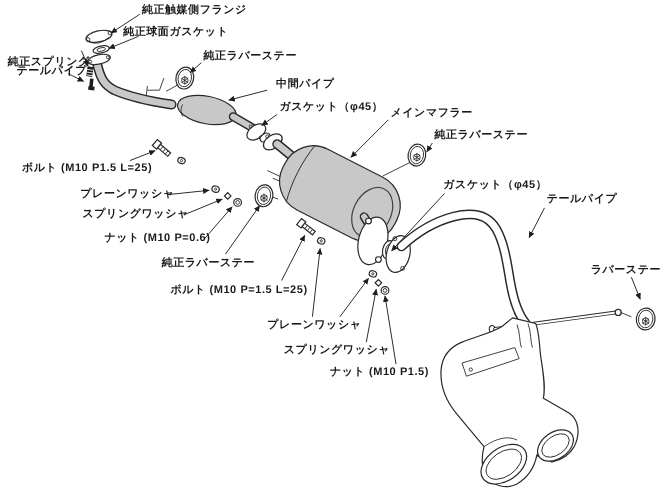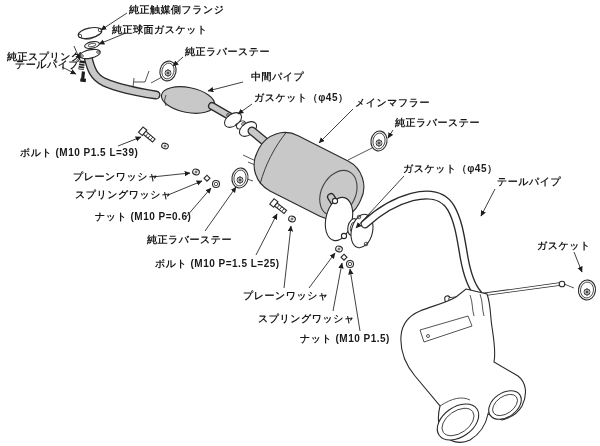--- a/index.html
+++ b/index.html
@@ -227,27 +227,27 @@
 <div id="labels">
       <div class="label" style="left: 129px; top: 4px;">純正触媒側フランジ</div>
       <div class="label" style="left: 112px; top: 24px;">純正球面ガスケット</div>
       <div class="label" style="left: 7px; top: 35px; margin-top: 16px;">純正スプリング</div>
       <div class="label" style="left: 15px; top: 59px;">テールパイプ</div>
       <div class="label" style="left: 185px; top: 46px;">純正ラバーステー</div>
       <div class="label" style="left: 251px; top: 71px;">中間パイプ</div>
       <div class="label" style="left: 254px; top: 92px;">ガスケット（φ45）</div>
       <div class="label" style="left: 355px; top: 97px;">メインマフラー</div>
       <div class="label" style="left: 395px; top: 117px;">純正ラバーステー</div>
-      <div class="label" style="left: 20px; top: 147px;">ボルト (M10 P1.5 L=39)</div>
+      <div class="label" style="left: 20px; top: 147px;">ボルト (M10 P1.5 L=25)</div>
       <div class="label" style="left: 73px; top: 171px;">プレーンワッシャ</div>
       <div class="label" style="left: 75px; top: 189px;">スプリングワッシャ</div>
       <div class="label" style="left: 95px; top: 211px;">ナット (M10 P=0.6)</div>
       <div class="label" style="left: 147px; top: 234px;">純正ラバーステー</div>
       <div class="label" style="left: 155px; top: 258px;">ボルト (M10 P=1.5 L=25)</div>
       <div class="label" style="left: 243px; top: 290px;">プレーンワッシャ</div>
       <div class="label" style="left: 258px; top: 313px;">スプリングワッシャ</div>
       <div class="label" style="left: 300px; top: 333px;">ナット (M10 P1.5)</div>
       <div class="label" style="left: 403px; top: 163px;">ガスケット（φ45）</div>
       <div class="label" style="left: 497px; top: 176px;">テールパイプ</div>
-      <div class="label" style="left: 537px; top: 240px;">ガスケット</div>
+      <div class="label" style="left: 537px; top: 240px;">ラバーステー</div>
     </div>
 
 </div>
 
 </body></html>

